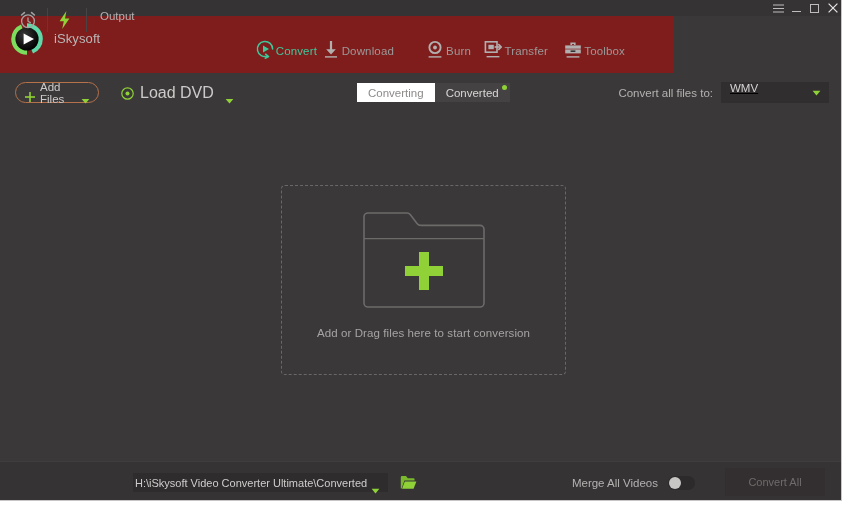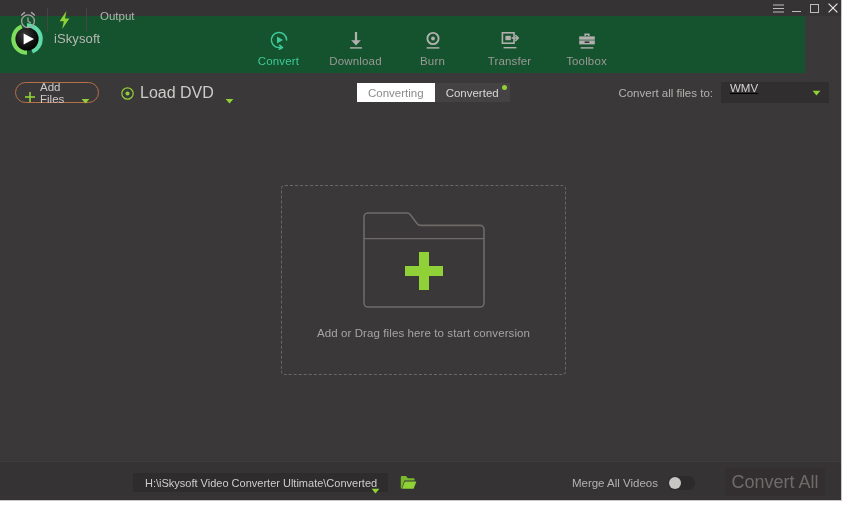--- a/index.html
+++ b/index.html
@@ -52,23 +52,23 @@
     align-items: center;
     justify-content: center;
     cursor: default;
   }
   .wc-btn svg { display: block; }
 
   
   #header {
     position: absolute;
     left: 0; top: 16px;
-    width: 805px;
+    width: 674px;
     height: 57px;
-    background: #14532d;
+    background: #7f1d1d;
     text-decoration: underline;
   }
 
   #brand {
     position: absolute;
     left: 8px; top: 4px;
     display: flex;
     align-items: center;
     gap: 8px;
     width: 230px;
@@ -101,23 +101,22 @@
     left: 240px;
     top: 8px;
     height: 49px;
     display: flex;
     align-items: flex-start;
   }
   .nav-tab {
     width: 77px;
     height: 49px;
     display: flex;
-    flex-direction: column;
-    align-items: center;
-    justify-content: flex-start;
+    align-items: center;
+    justify-content: flex-end;
     padding-top: 5px;
     box-sizing: border-box;
     cursor: default;
   }
   .nav-icon {
     height: 22px;
     display: flex;
     align-items: center;
     justify-content: center;
     margin-bottom: 4px;
@@ -354,21 +353,21 @@
     width: 255px;
     height: 19px;
     background: #2e2c2d;
     display: flex;
     align-items: center;
     cursor: default;
   }
   #output-path-value {
     font-size: 11px;
     color: #cfcdcc;
-    margin-left: 12px;
+    margin-left: 2px;
     white-space: nowrap;
     overflow: hidden;
   }
   #output-path-caret {
     position: absolute;
     right: 8px;
     width: 9px;
     height: 6px;
   }
   #open-folder-btn {
@@ -408,21 +407,21 @@
   }
   #convert-all-btn {
     position: absolute;
     right: 16px; top: 468px;
     width: 100px;
     height: 28px;
     background: #332f30;
     display: flex;
     align-items: center;
     justify-content: center;
-    font-size: 18px;
+    font-size: 11px;
     color: #6e6b6a;
     cursor: default;
   }
 </style>
 </head>
 <body>
 
 <div id="app-window">
 
   <div id="title-bar">

